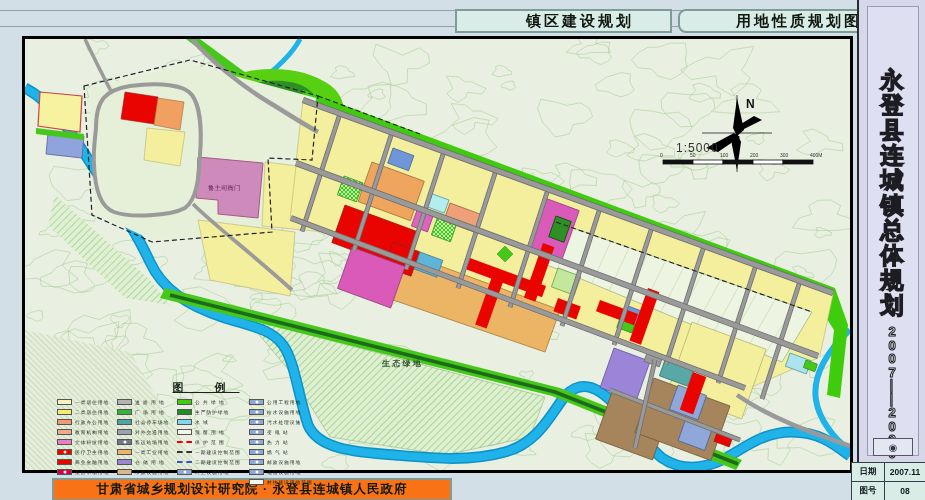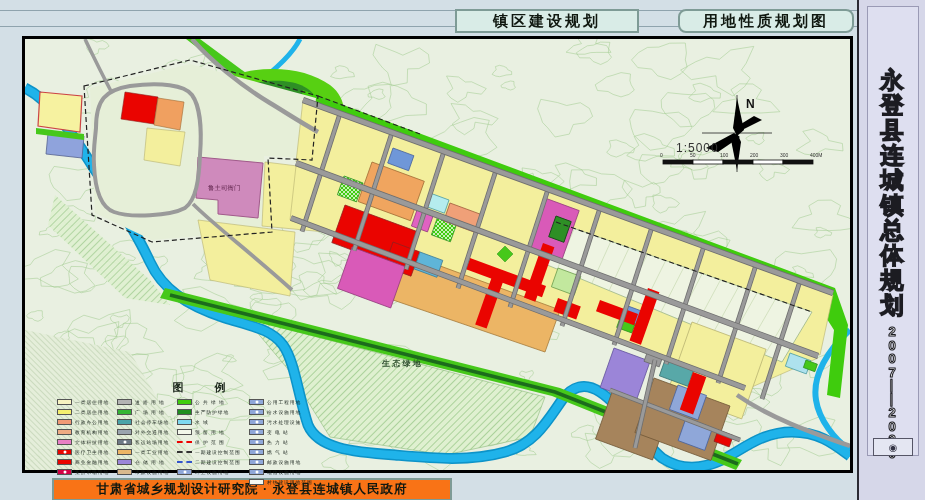--- a/index.html
+++ b/index.html
@@ -2,29 +2,29 @@
 <html><head>
 <meta charset="utf-8">
 <style>
   html,body{margin:0;padding:0;}
   body{width:925px;height:500px;position:relative;background:#d3dfe6;
        font-family:"Liberation Sans","DejaVu Sans",sans-serif;overflow:hidden;}
   
   .hline{position:absolute;left:0;height:1px;background:#8fa3ad;}
   .title-box{position:absolute;top:9px;height:20px;background:#d9ece7;border:2px solid #7e9b96;
      display:flex;align-items:center;justify-content:center;font-weight:bold;font-size:15px;color:#101810;
-     letter-spacing:3px;}
+     letter-spacing:3px;padding-left:33px;}
   
   #map-frame{position:absolute;left:22px;top:36px;width:831px;height:437px;border:3px solid #000;
      background:#e9f0e1;box-sizing:border-box;}
   #map-svg{position:absolute;left:0;top:0;}
   
   #legend{position:absolute;left:32px;top:341px;width:268px;z-index:5;}
   #legend .lg-title{font-size:11px;font-weight:bold;color:#1a241a;letter-spacing:14px;text-align:center;
-     margin-left:30px;margin-bottom:3px;}
+     margin-left:30px;margin-bottom:3px;text-decoration:underline;}
   #legend .cols{display:flex;gap:6px;}
   #legend .col{display:flex;flex-direction:column;gap:3px;}
   .lg-item{display:flex;align-items:center;gap:3px;height:7px;}
   .sw{width:15px;height:6px;border:1px solid #555;box-sizing:border-box;flex:0 0 15px;position:relative;}
   .sw .ic{position:absolute;left:50%;top:50%;transform:translate(-50%,-50%);width:3px;height:3px;border-radius:50%;background:#fff;}
   .sw.dash{border:none;height:0;border-top:2px dashed #f00;}
   .lg-item span{font-size:5px;color:#16201a;white-space:nowrap;letter-spacing:1px;transform:scale(.95);transform-origin:left center;}
   
   #sidebar{position:absolute;right:0;top:0;width:68px;height:500px;background:#d6d7e9;border-left:2px solid #2a2a33;box-sizing:border-box;}
   #sidebar .inner{position:absolute;left:8px;top:6px;width:50px;height:448px;background:#dedff0;border:1px solid #9a9ab5;}
@@ -605,17 +605,27 @@
       <div class="ch dash">—</div>
       <div class="ch dash">—</div>
       <div class="ch">2</div>
       <div class="ch">0</div>
       <div class="ch">2</div>
       <div class="ch">0</div>
     </div>
   <div id="stamp">
       <span>◉</span>
     </div>
+  <div id="info-table">
+      <div class="row">
+        <div class="cell lab">日期</div>
+        <div class="cell val">2007.11</div>
+      </div>
+      <div class="row">
+        <div class="cell lab">图号</div>
+        <div class="cell val">08</div>
+      </div>
+    </div>
 </div>
 
 <div id="credit-box">
   <span>甘肃省城乡规划设计研究院 · 永登县连城镇人民政府</span>
 </div>
 
 </body></html>

